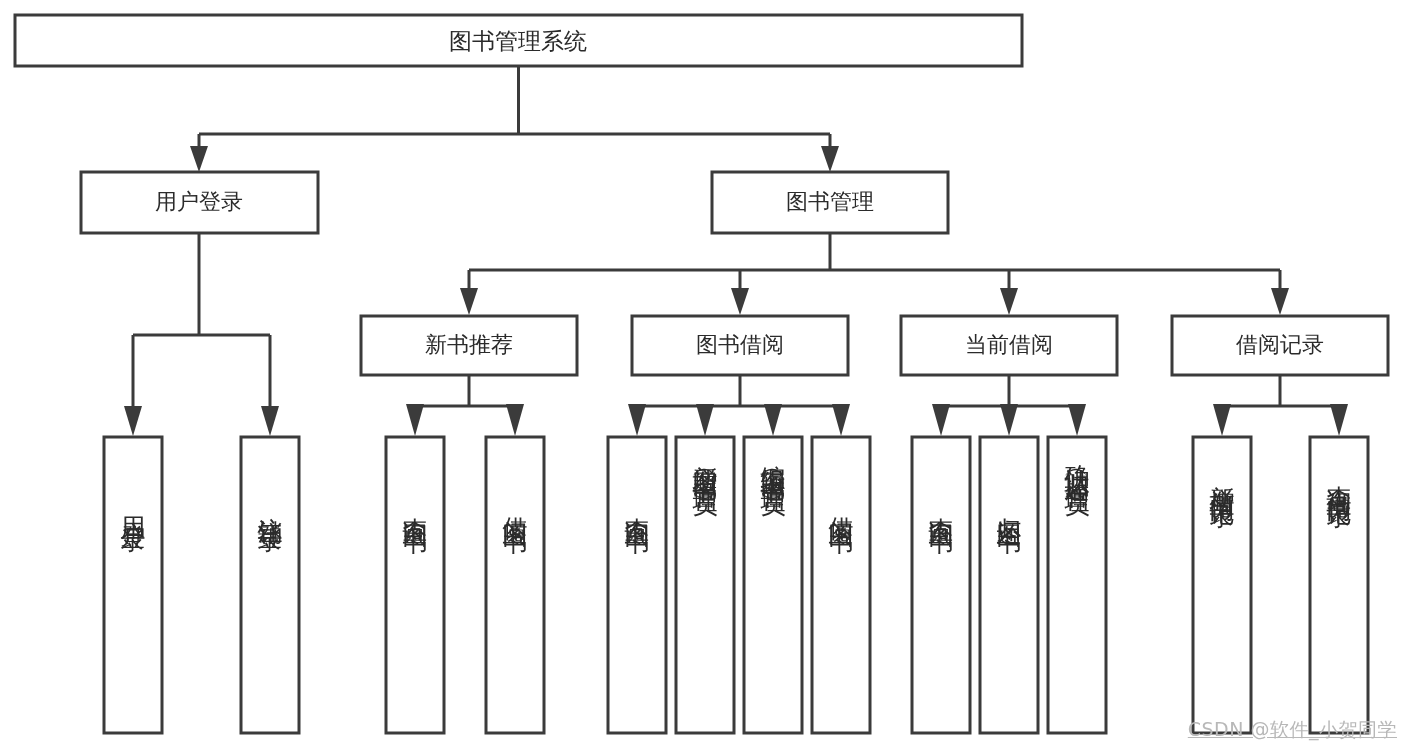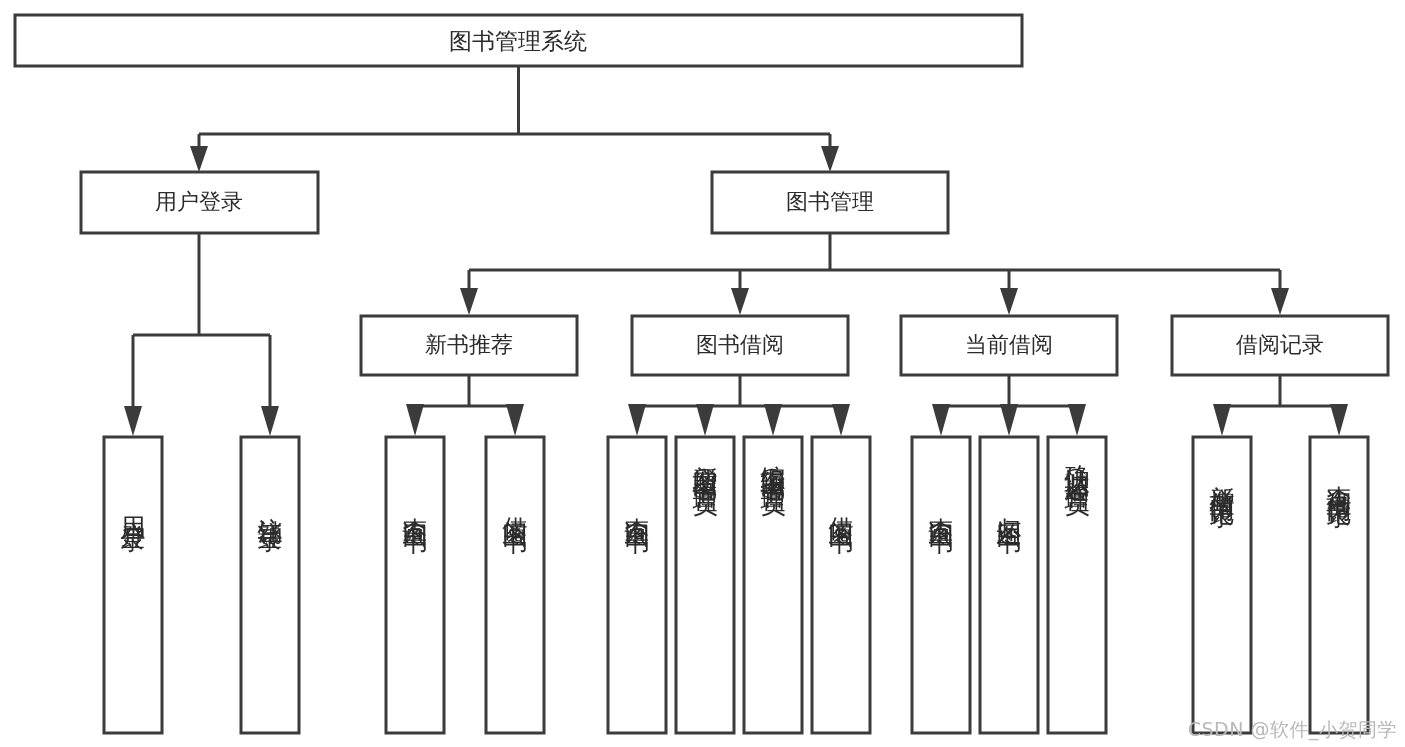--- a/index.html
+++ b/index.html
@@ -71,20 +71,21 @@
   }
   #watermark {
     position: absolute;
     right: 8px;
     bottom: 4px;
     font-family: "DejaVu Sans", "Liberation Sans", sans-serif;
     font-size: 19px;
     color: #b8b8b8;
     letter-spacing: 0.5px;
     white-space: nowrap;
+    text-decoration: underline;
   }
 </style>
 </head>
 <body>
 
 <div id="diagram-root">
 
   <svg id="flow-svg" viewBox="0 0 1405 747">
 
     <g>

